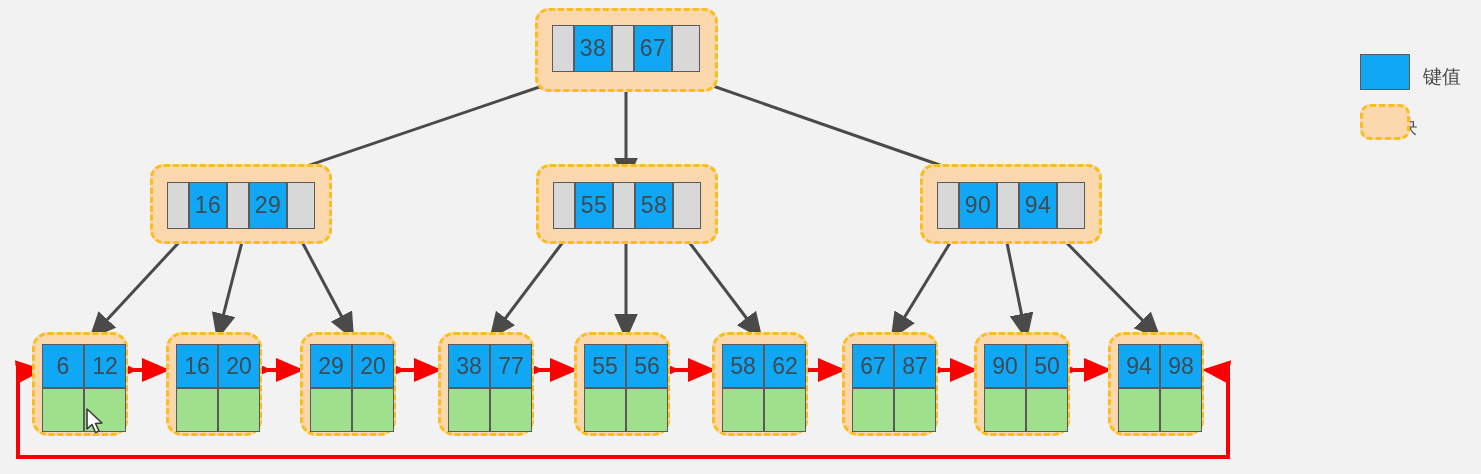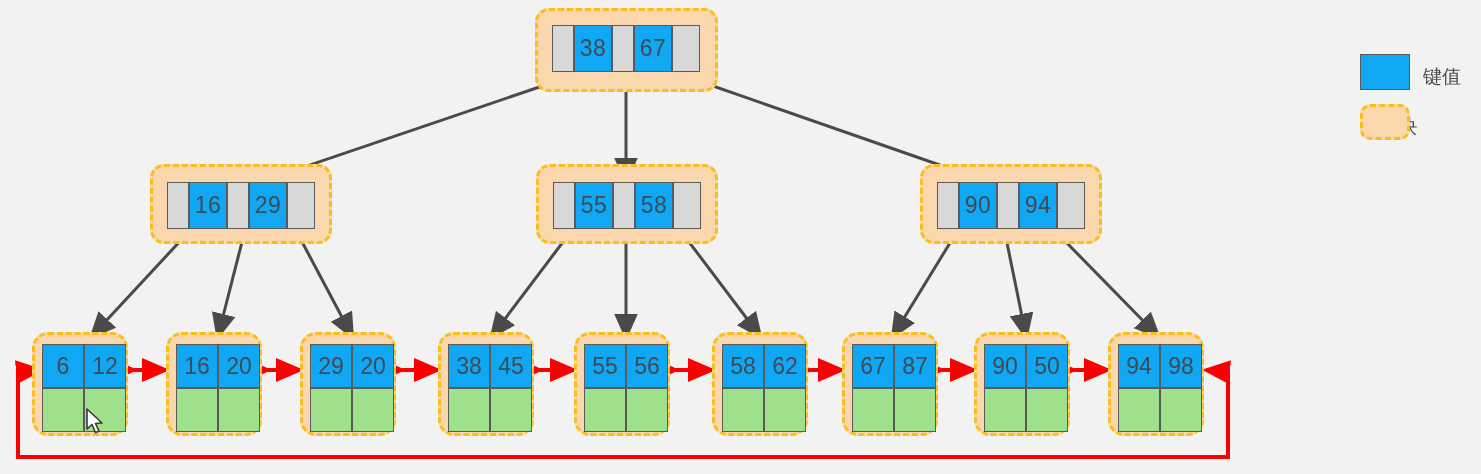--- a/index.html
+++ b/index.html
@@ -247,21 +247,21 @@
   <div class="leafgrid" style="left:310px; top:344px; width:84px; height:88px;">
     <div class="kc">29</div>
     <div class="kc">20</div>
     <div class="dc"></div>
     <div class="dc"></div>
   </div>
 
   <div class="page leaf" style="left:438px; top:332px; width:96px; height:104px;"></div>
   <div class="leafgrid" style="left:448px; top:344px; width:84px; height:88px;">
     <div class="kc">38</div>
-    <div class="kc">45</div>
+    <div class="kc">77</div>
     <div class="dc"></div>
     <div class="dc"></div>
   </div>
 
   <div class="page leaf" style="left:574px; top:332px; width:96px; height:104px;"></div>
   <div class="leafgrid" style="left:584px; top:344px; width:84px; height:88px;">
     <div class="kc">55</div>
     <div class="kc">56</div>
     <div class="dc"></div>
     <div class="dc"></div>

